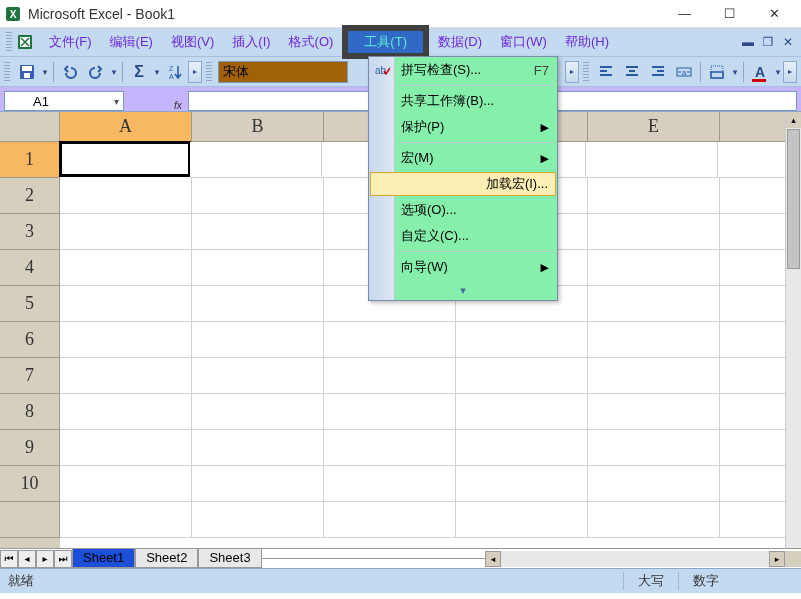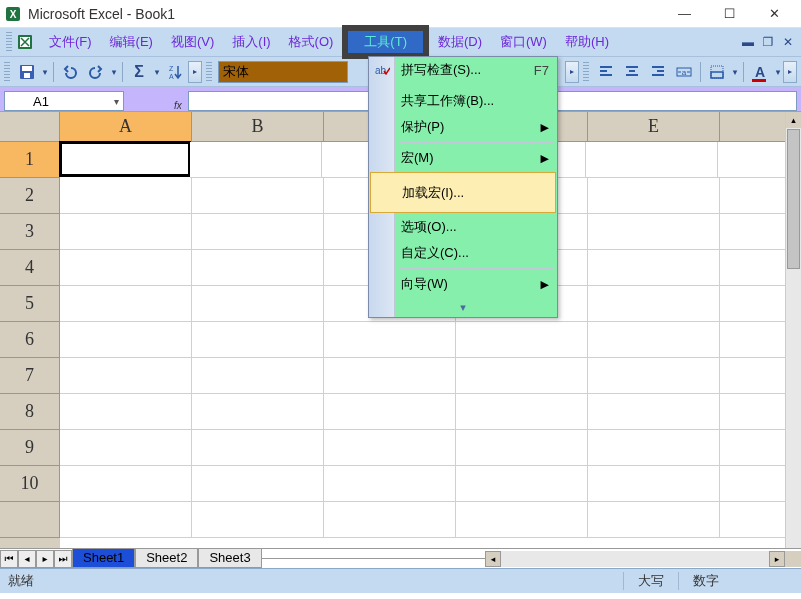--- a/index.html
+++ b/index.html
@@ -61,21 +61,21 @@
 .hscroll .btn { width:16px; background:#d6cfc0; border:1px solid #999; display:flex;align-items:center;justify-content:center; font-size:9px;}
 
 .statusbar { height:22px; background:#c4daf0; display:flex; align-items:center; padding:12px 8px; border-top:1px solid #8aa8c8; font-size:13px; color:#333;}
 .statusbar .sp { flex:1;}
 .st-cell { padding:0 14px; border-left:1px solid #a0b8d4;}
 
 
 .dropdown { position:absolute; top:56px; left:368px; width:190px; background:#86efac; border:1px solid #7a8aa8; box-shadow:2px 2px 4px rgba(0,0,0,0.25); z-index:100;}
 .dd-strip { position:absolute; left:0; top:0; bottom:0; width:26px; background:linear-gradient(to right,#c8d8ee,#dce6f4); border-right:1px solid #c0c8d8;}
 .dd-item { height:26px; display:flex; align-items:center; padding-left:32px; padding-right:8px; position:relative; cursor:default;}
-.dd-item.hover { background:#fdeeb3; border:1px solid #d8a838; padding-left:31px; padding-right:7px; height:41px; margin:1px;}
+.dd-item.hover { background:#fdeeb3; border:1px solid #d8a838; padding-left:31px; padding-right:7px; height:24px; margin:1px;justify-content:flex-end;}
 .dd-item .shortcut { margin-left:auto; color:#444;text-align:center;}
 .dd-item .arrow { margin-left:auto; font-size:11px;}
 .dd-sep { height:1px; background:#c0c8d8; margin:2px 4px 2px 30px;}
 .dd-expand { height:20px; display:flex; align-items:center; justify-content:center; color:#4a6aa0; font-size:11px;}
 .dd-left-icon { position:absolute; left:2px; top:0; bottom:0; width:22px; display:flex;align-items:center;justify-content:center; z-index:2;}
 </style>
 </head>
 <body>
 
 <div class="titlebar">

